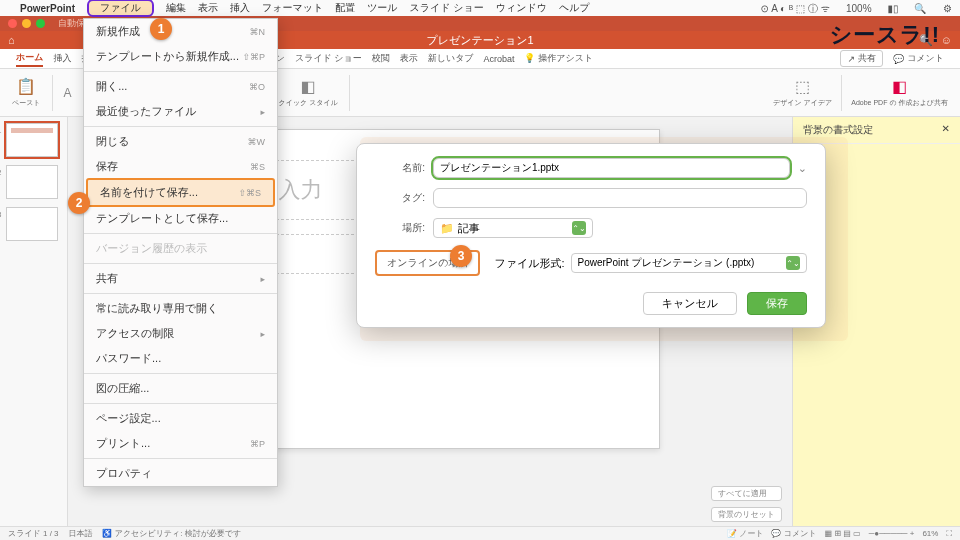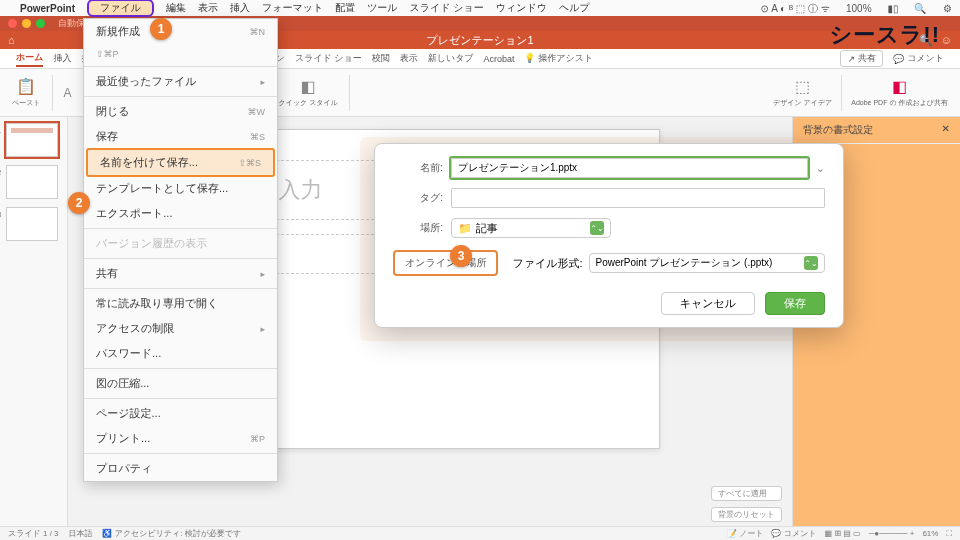--- a/index.html
+++ b/index.html
@@ -37,41 +37,41 @@
 .thumb { width:52px; height:34px; background:#fff; border:1px solid #ccc; margin-bottom:8px; position:relative; }
 .thumb.active { outline:2px solid #d35230; }
 .thumb .num { position:absolute; left:-10px; top:2px; font-size:8px; color:#888; }
 .thumb .bar { position:absolute; top:4px; left:4px; right:4px; height:5px; background:#e8bdb0; }
 
 .canvas-area { flex:1; display:flex; justify-content:center; padding:12px; }
 .slide { width:460px; height:320px; background:#fff; border:1px solid #ccc; box-shadow:0 2px 6px rgba(0,0,0,0.1); padding:30px 40px; }
 .ph-title { border:1px dashed #ccc; padding:14px; font-size:22px; color:#bbb; font-weight:300; }
 .ph-sub { border:1px dashed #ccc; padding:10px; margin-top:14px; font-size:13px; color:#bbb; }
 
-.format-pane { width:168px; background:#fdba74; border-left:1px solid #ddd; }
+.format-pane { width:168px; background:#fef9c3; border-left:1px solid #ddd; }
 .fp-head { padding:6px 10px; font-size:10px; color:#444; border-bottom:1px solid #eee; display:flex; justify-content:space-between; }
 
 .status { position:absolute; bottom:0; left:0; right:0; height:14px; background:#f4f4f4; border-top:1px solid #ddd; display:flex; align-items:center; padding:0 8px; font-size:8px; color:#777; gap:10px; }
 .status .r { margin-left:auto; display:flex; gap:8px; align-items:center; }
 
 
 .file-menu { position:absolute; top:18px; left:83px; width:195px; background:#fbfafa; border:1px solid #ccc; box-shadow:2px 4px 14px rgba(0,0,0,0.2); z-index:50; font-size:11px; color:#333; }
 .file-menu .item { padding:5px 12px; display:flex; justify-content:space-between; align-items:center; }
 .file-menu .item .sc { color:#999; font-size:9px; }
 .file-menu .item.disabled { color:#bbb; }
 .file-menu .div { height:1px; background:#ddd; margin:2px 0; }
 .saveas-hl { border:2px solid #f08b2e; background:#fce8d0; border-radius:3px; margin:-1px 2px; }
 .menu-shade { position:absolute; top:47px; left:83px; width:195px; height:430px; background:rgba(247,183,128,0.18); z-index:49; pointer-events:none; }
 
 
 .dialog-shade { position:absolute; top:137px; left:360px; width:488px; height:204px; background:rgba(247,183,128,0.14); z-index:55; border-radius:6px; }
-.dialog { position:absolute; top:143px; left:374px; width:470px; background:#fff; border:1px solid #ccc; border-radius:8px; box-shadow:0 8px 30px rgba(0,0,0,0.25); z-index:60; padding:14px 18px 12px; font-size:11px; }
+.dialog { position:absolute; top:143px; left:356px; width:470px; background:#fff; border:1px solid #ccc; border-radius:8px; box-shadow:0 8px 30px rgba(0,0,0,0.25); z-index:60; padding:14px 18px 12px; font-size:11px; }
 .drow { display:flex; align-items:center; margin-bottom:10px; gap:8px; }
 .drow .lbl { width:50px; text-align:right; color:#555; font-size:10px; }
-.drow input, .drow .sel { flex:1; height:20px; border:1px solid #ccc; border-radius:1px; padding:0 6px; font-size:10px; background:#fff; }
+.drow input, .drow .sel { flex:1; height:20px; border:1px solid #ccc; border-radius:6px; padding:0 6px; font-size:10px; background:#fff; }
 .name-hl { outline:2px solid #67b24a; border-radius:4px; }
 .loc-sel { flex:none; width:160px; display:flex; align-items:center; gap:4px; border:1px solid #ccc; border-radius:4px; padding:1px 6px; height:20px; }
 .loc-sel .fold { color:#5aa5e0; }
 .loc-sel .caret { margin-left:auto; background:#6db55a; color:#fff; width:14px; height:14px; border-radius:3px; display:flex; align-items:center; justify-content:center; font-size:8px; }
 .drow2 { display:flex; align-items:center; gap:14px; margin:12px 0 16px; }
 .online-btn { border:2px solid #e8863c; background:#fff; padding:4px 10px; border-radius:4px; font-size:10px; color:#555; }
 .ftype { display:flex; align-items:center; gap:6px; flex:1; }
 .ftype .sel2 { flex:1; border:1px solid #ccc; border-radius:4px; height:20px; padding:0 6px; display:flex; align-items:center; justify-content:space-between; font-size:10px; }
 .ftype .sel2 .caret2 { background:#6db55a; color:#fff; width:14px; height:14px; border-radius:3px; display:flex; align-items:center; justify-content:center; font-size:8px; }
 .dbtns { display:flex; justify-content:flex-end; gap:10px; }
@@ -247,45 +247,47 @@
   </div>
 </div>
 
 <div class="menu-shade"></div>
 <div class="file-menu">
   <div class="item">
       <span>新規作成</span>
       <span class="sc">⌘N</span>
     </div>
   <div class="item">
+      <span>テンプレートから新規作成...</span>
       <span class="sc">⇧⌘P</span>
     </div>
   <div class="div"></div>
+  <div class="item">
+      <span>開く...</span>
+      <span class="sc">⌘O</span>
+    </div>
   <div class="item">
       <span>最近使ったファイル</span>
       <span class="sc">▸</span>
     </div>
   <div class="div"></div>
   <div class="item">
       <span>閉じる</span>
       <span class="sc">⌘W</span>
     </div>
   <div class="item">
       <span>保存</span>
       <span class="sc">⌘S</span>
     </div>
   <div class="item saveas-hl">
       <span>名前を付けて保存...</span>
       <span class="sc">⇧⌘S</span>
     </div>
   <div class="item">
       <span>テンプレートとして保存...</span>
-    </div>
-  <div class="item">
-      <span>エクスポート...</span>
     </div>
   <div class="div"></div>
   <div class="item disabled">
       <span>バージョン履歴の表示</span>
     </div>
   <div class="div"></div>
   <div class="item">
       <span>共有</span>
       <span class="sc">▸</span>
     </div>

